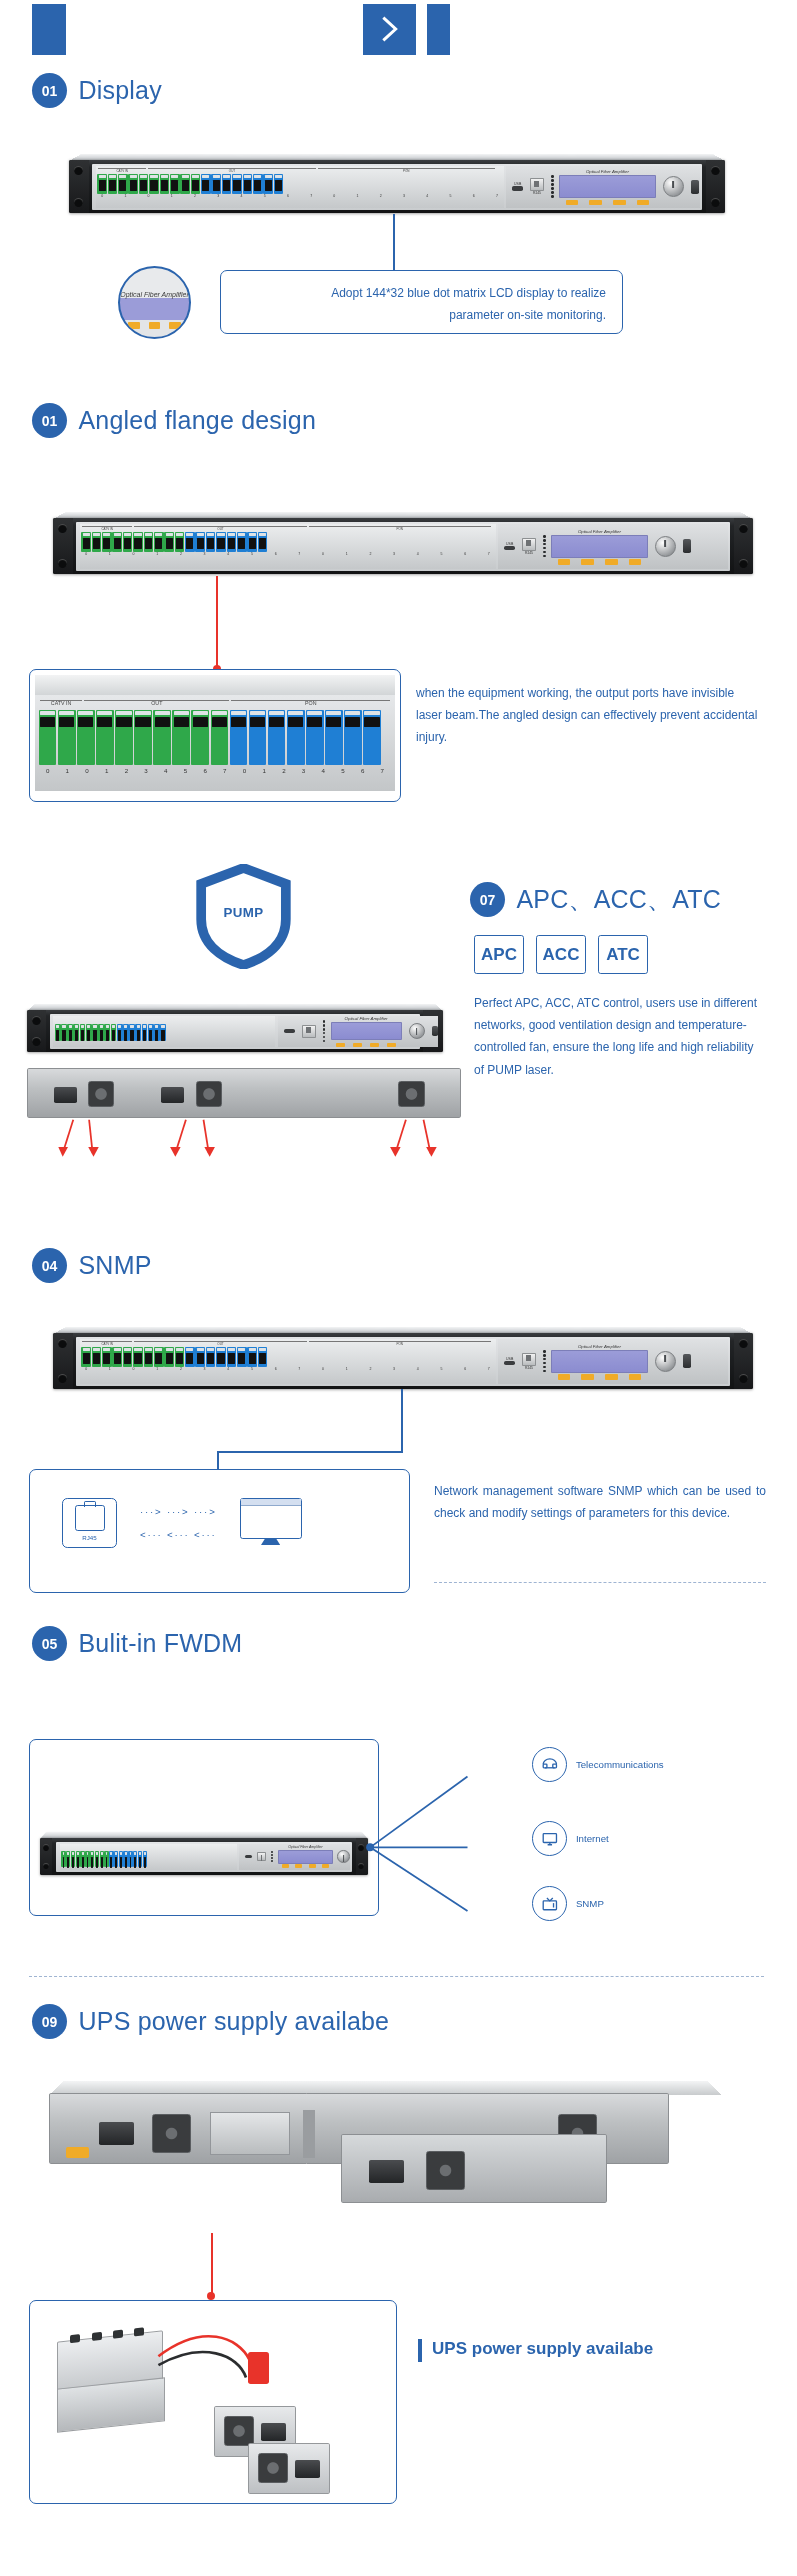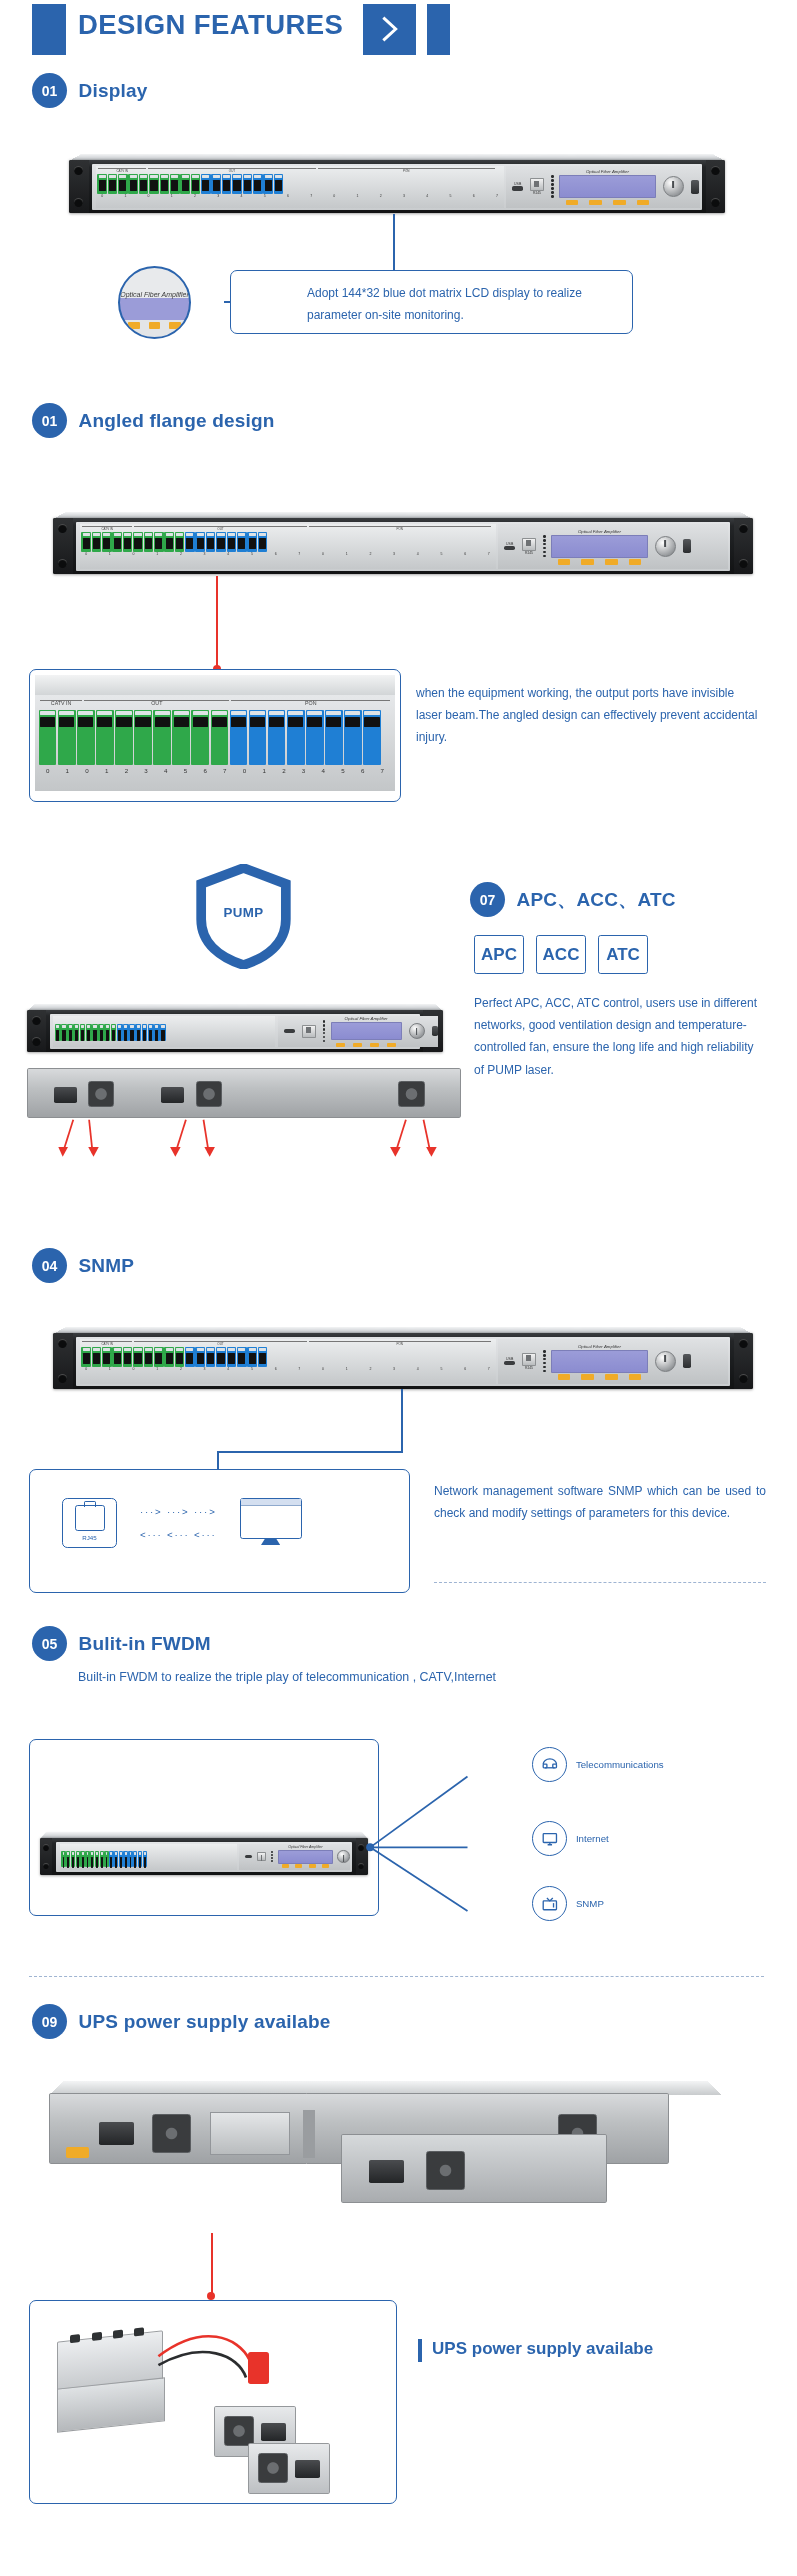--- a/index.html
+++ b/index.html
@@ -35,21 +35,21 @@
 
   
   .sec-head { display: flex; align-items: center; gap: 11.5px; }
   .sec-num {
     width: 35px; height: 35px; border-radius: 50%;
     background: #2b64ad; color: #fff;
     font-size: 14px; font-weight: bold;
     display: flex; align-items: center; justify-content: center;
     flex: 0 0 35px;
   }
-  .sec-title { font-size: 19px; font-weight: bold; color: #2b64ad; letter-spacing: 0.2px; }
+  .sec-title { font-size: 25px; font-weight: normal; color: #2b64ad; letter-spacing: 0.2px; }
 
   
   .device { position: relative; }
   .dev-top {
     position: absolute; left: 0; right: 0; top: 0; height: 14px;
     background: linear-gradient(180deg,#f4f5f6 0%, #cfd2d5 65%, #aeb2b6 100%);
     transform: perspective(301px) rotateX(58deg);
     transform-origin: bottom center;
     border-radius: 1.8px 1.8px 0 0;
   }
@@ -247,21 +247,20 @@
   .ups-head { font-size: 17px; font-weight: bold; color: #2b64ad; }
   .ups-bar { width: 3.5px; background: #2b64ad; }
 </style>
 </head>
 <body>
 
 <div class="page">
 
   <div class="banner">
     <div class="banner-left-block"></div>
-    <div class="banner-title">DESIGN FEATURES</div>
     <div class="banner-arrow-block">
       <svg viewBox="0 0 26 34">
           <polyline points="6,4 20,17 6,30" fill="none" stroke="#fff" stroke-width="3.4"></polyline>
         </svg>
     </div>
     <div class="banner-right-block"></div>
   </div>
 
   <div style="position:absolute; left:32px; top:73px;" class="sec-head">
     <div class="sec-num">01</div>
@@ -359,21 +358,21 @@
           <div class="pwr-sw"></div>
         </div>
       </div>
     </div>
   </div>
 
   <div class="ln-v" style="left:393px; top:214px; height:89px;"></div>
   <div class="ln-h" style="left:224px; top:301px; width:170px;"></div>
   <div class="dot" style="left:389px; top:298px;"></div>
 
-  <div class="callout-box" style="position:absolute; left:230px; top:270px; width:403px; height:64px;">
+  <div class="callout-box" style="position:absolute; left:220px; top:270px; width:403px; height:64px;text-align:right;">
     <div class="body-text" style="padding:10.6px 16px 0 76px;">Adopt 144*32 blue dot matrix LCD display to realize parameter on-site monitoring.</div>
   </div>
   <div class="circle-photo" style="position:absolute; left:118px; top:266px; width:73px; height:73px;">
     <div class="cp-label">Optical Fiber Amplifier</div>
     <div class="cp-btns">
         <i></i>
         <i></i>
         <i></i>
       </div>
   </div>
@@ -765,21 +764,20 @@
     </div>
   </div>
 
   <div class="body-text" style="position:absolute; left:434px; top:1480px; width:332px; text-align:justify;">Network management software SNMP which can be used to check and modify settings of parameters for this device.</div>
   <div class="dashed-sep" style="position:absolute; left:434px; top:1582px; width:332px;"></div>
 
   <div style="position:absolute; left:32px; top:1626px;" class="sec-head">
     <div class="sec-num">05</div>
     <div class="sec-title">Bulit-in FWDM</div>
   </div>
-  <div class="body-text" style="position:absolute; left:78px; top:1666px; width:496px; font-size:12.4px;">Built-in FWDM to realize the triple play of telecommunication , CATV,Internet</div>
 
   <div class="callout-box" style="position:absolute; left:29px; top:1739px; width:350px; height:177px;"></div>
 
   <div class="device" style="position:absolute; left:40px; top:1825px; width:328px; height:50px;">
     <div class="dev-top"></div>
     <div class="dev-face">
       <div class="ear l" style="width:12.4px;">
           <div class="hole t" style="left:2.7px;width:6.2px;height:6.2px;"></div>
           <div class="hole b" style="left:2.7px;width:6.2px;height:6.2px;"></div>
         </div>

